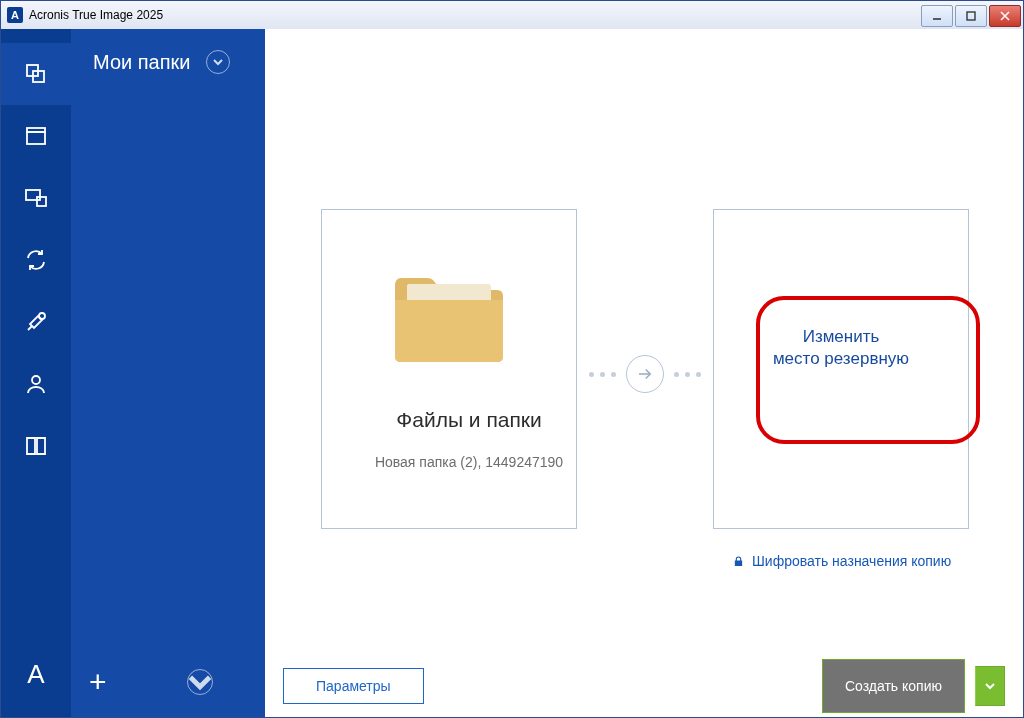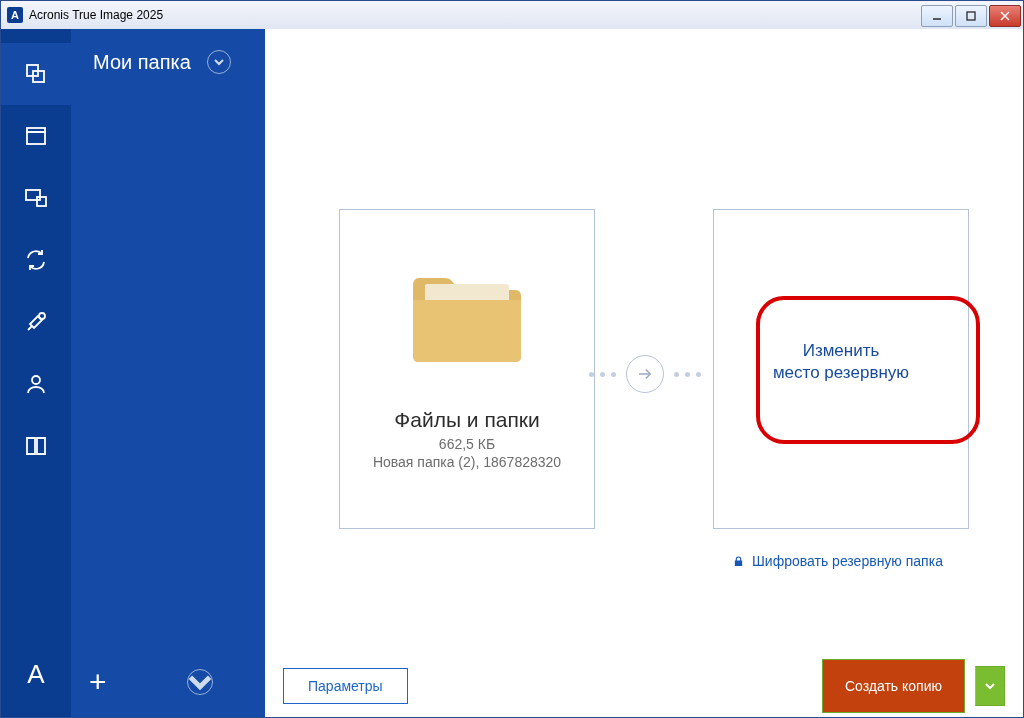--- a/index.html
+++ b/index.html
@@ -22,38 +22,38 @@
   .side-header { height:62px; display:flex; align-items:center; padding-left:22px; font-size:20px; gap:16px; margin-top:2px; }
   .side-header .chev { width:22px; height:22px; border:1.5px solid rgba(255,255,255,0.55); border-radius:50%; display:flex; align-items:center; justify-content:center; cursor:pointer; }
   .side-header .chev svg { width:10px; height:10px; stroke:rgba(255,255,255,0.8); fill:none; stroke-width:2; }
   .side-spacer { flex:1; }
   .side-bottom { height:62px; display:flex; align-items:center; padding-left:18px; gap:80px; margin-bottom:4px; }
   .plus-btn { font-size:30px; font-weight:200; cursor:pointer; }
   .more-btn { width:24px; height:24px; border:1.5px solid rgba(255,255,255,0.55); border-radius:50%; display:flex; align-items:center; justify-content:center; cursor:pointer; }
   .main { flex:1; background:#fff; position:relative; display:flex; flex-direction:column; }
   .canvas { flex:1; position:relative; }
   .card { position:absolute; width:256px; height:320px; border:1px solid #b5c3d9; background:#fff; box-sizing:border-box; }
-  .card.src { left:74px; top:180px; }
+  .card.src { left:56px; top:180px;padding-left:20px; }
   .card.dst { left:448px; top:180px; cursor:pointer; }
   .folder-icon { position:absolute; top:56px; left:50%; transform:translateX(-50%); }
   .src-title { position:absolute; top:198px; width:100%; text-align:center; font-size:21px; color:#2d2d2d; }
   .src-size { position:absolute; top:226px; width:100%; text-align:center; font-size:14px; color:#6d6d6d; }
   .src-sub { position:absolute; top:244px; width:100%; text-align:center; font-size:14px; color:#6d6d6d; }
   .connector { position:absolute; top:326px; left:324px; display:flex; align-items:center; gap:6px; }
   .dot { width:5px; height:5px; background:#c4cedd; border-radius:50%; }
   .arrow-circle { width:36px; height:36px; border:1.5px solid #b5c3d9; border-radius:50%; display:flex; align-items:center; justify-content:center; margin:0 4px; }
   .arrow-circle svg { width:18px; height:18px; stroke:#9aaac2; fill:none; stroke-width:2; }
   .highlight { position:absolute; top:86px; left:42px; width:216px; height:140px; border:4px solid #d80000; border-radius:28px; }
-  .dst-text { position:absolute; top:130px; width:100%; text-align:center; font-size:17px; color:#174a9e; line-height:22px; }
+  .dst-text { position:absolute; top:116px; width:100%; text-align:center; font-size:17px; color:#174a9e; line-height:22px; }
   .encrypt { position:absolute; top:524px; left:468px; color:#1658b4; font-size:14px; cursor:pointer; display:flex; align-items:center; gap:8px; }
   .encrypt svg { width:11px; height:11px; fill:#1658b4; }
   .bottom-bar { height:62px; border-top:0; display:flex; align-items:center; padding:0 18px; gap:10px; }
-  .params-btn { border:1.7px solid #1e66c9; color:#1e66c9; background:#fff; font-size:14px; padding:9px 24px; cursor:pointer; }
+  .params-btn { border:1.7px solid #1e66c9; color:#1e66c9; background:#fff; font-size:14px; padding:9px 32px; cursor:pointer; }
   .bb-spacer { flex:1; }
-  .create-btn { background:#c2410c; color:#fff; border:none; font-size:14px; padding:18px 22px; cursor:pointer; border:1px solid #6fab2a;text-align:right; }
+  .create-btn { background:#737373; color:#fff; border:none; font-size:14px; padding:18px 22px; cursor:pointer; border:1px solid #6fab2a;text-align:right; }
   .create-dd { background:#7bbd30; border:1px solid #6fab2a; border-left:1px solid #8fd04a; width:28px; height:38px; display:flex; align-items:center; justify-content:center; cursor:pointer; }
   .create-dd svg { width:10px; height:10px; stroke:#fff; fill:none; stroke-width:2; }
 </style>
 </head>
 <body>
 
 <div class="window">
   <div class="title-bar">
     <div class="app-icon">A</div>
     <div class="title-text">Acronis True Image 2025</div>
@@ -123,21 +123,21 @@
           </svg>
         </div>
       <div class="rail-spacer"></div>
       <div class="rail-bottom">
         <div class="rail-item" style="font-size:26px;font-weight:300;">A</div>
       </div>
     </div>
 
     <div class="side-panel">
       <div class="side-header">
-        <span>Мои папка</span>
+        <span>Мои папки</span>
         <span class="chev">
             <svg viewBox="0 0 10 10">
               <polyline points="1 3 5 7 9 3"></polyline>
             </svg>
           </span>
       </div>
       <div class="side-spacer"></div>
       <div class="side-bottom">
         <span class="plus-btn">+</span>
         <span class="more-btn">
@@ -153,22 +153,21 @@
         <div class="card src">
           <div class="folder-icon">
             <svg width="120" height="100" viewBox="0 0 120 100">
               <path d="M6 20 L6 90 Q6 96 12 96 L108 96 Q114 96 114 90 L114 30 Q114 24 108 24 L52 24 L44 14 Q42 12 38 12 L12 12 Q6 12 6 20 Z" fill="#e0b968"></path>
               <rect x="18" y="18" width="84" height="20" rx="3" fill="#fff"></rect>
               <rect x="18" y="18" width="84" height="20" rx="3" fill="#f1e8cf"></rect>
               <path d="M6 34 L114 34 L114 90 Q114 96 108 96 L12 96 Q6 96 6 90 Z" fill="#e7c373"></path>
             </svg>
           </div>
           <div class="src-title">Файлы и папки</div>
-          <div class="src-size">662,5 КБ</div>
-          <div class="src-sub">Новая папка (2), 1867828320</div>
+          <div class="src-sub">Новая папка (2), 1449247190</div>
         </div>
 
         <div class="connector">
           <div class="dot"></div>
             <div class="dot"></div>
             <div class="dot"></div>
           <div class="arrow-circle">
               <svg viewBox="0 0 24 24">
                 <line x1="4" y1="12" x2="18" y2="12"></line>
                 <polyline points="13 6 19 12 13 18"></polyline>
@@ -184,21 +183,21 @@
           <div class="dst-text">
             <span>Изменить</span><br>
             <span>место резервную</span>
           </div>
         </div>
 
         <div class="encrypt">
           <svg viewBox="0 0 12 12">
               <path d="M3 5V3.5a3 3 0 0 1 6 0V5h1v6H2V5h1zm1.2 0h3.6V3.5a1.8 1.8 0 0 0-3.6 0V5z"></path>
             </svg>
-          <span>Шифровать резервную папка</span>
+          <span>Шифровать назначения копию</span>
         </div>
       </div>
 
       <div class="bottom-bar">
         <button class="params-btn">Параметры</button>
         <div class="bb-spacer"></div>
         <button class="create-btn">Создать копию</button>
         <div class="create-dd">
             <svg viewBox="0 0 10 10">
               <polyline points="1 3 5 7 9 3"></polyline>

